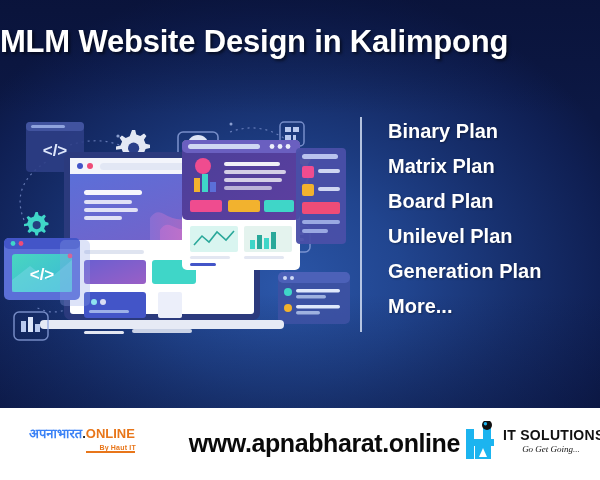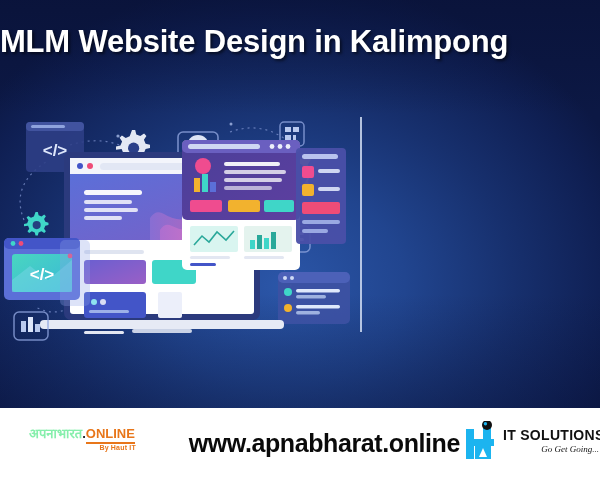--- a/index.html
+++ b/index.html
@@ -84,26 +84,26 @@
     z-index: 8;
   }
   #logo-left {
     position: absolute;
     left: 26px; top: 426px;
     width: 112px;
     z-index: 9;
     text-align: center;
   }
   .logo-left-row1 { font-size: 13px; font-weight: bold; line-height: 15px; white-space: nowrap; }
-  .hindi-green { color: #86efac; text-align: right; }
+  .hindi-green { color: #3b82f6; text-align: right; }
   .hindi-dot { color: #222222; }
   .online-orange {
     color: #e8761a;
     border-bottom: 2px solid #e8761a;
-    padding-bottom: 1px;
+    padding-bottom: 10px;
   }
   .logo-left-row2 {
     font-size: 7px; font-weight: bold; color: #e8761a;
     letter-spacing: .2px; margin-top: 3px; text-align: right;
     padding-right: 2px;
   }
   #site-url {
     position: absolute;
     left: 150px; top: 429px;
     width: 310px;
@@ -123,21 +123,21 @@
   }
   #logo-right-mark { position: absolute; left: 0; top: 0; width: 36px; height: 42px; }
   #logo-right-text { position: absolute; left: 40px; top: 6px; width: 96px; }
   .it-solutions {
     font-size: 14px; font-weight: bold; color: #111111;
     letter-spacing: .3px; line-height: 16px; white-space: nowrap;
   }
   .tagline {
     font-family: "Liberation Serif", serif;
     font-style: italic; font-size: 9px; color: #111111;
-    text-align: right; margin-top: 1px; white-space: nowrap;
+    text-align: center; margin-top: 1px; white-space: nowrap;
   }
 </style>
 </head>
 <body>
 
 <div id="banner">
 
   <div id="hero"></div>
 
   <div id="title">MLM Website Design in Kalimpong</div>
@@ -344,20 +344,28 @@
     <g>
       <rect x="14" y="222" width="34" height="28" rx="5" fill="none" stroke="#8ea4dd" stroke-width="1.5" opacity=".8"></rect>
       <rect x="21" y="231" width="5" height="11" fill="#b9c9ef"></rect>
       <rect x="28" y="227" width="5" height="15" fill="#dde6fb"></rect>
       <rect x="35" y="234" width="5" height="8" fill="#b9c9ef"></rect>
     </g>
   </svg>
 
   <div id="divider"></div>
 
+  <div id="plans">
+    <div class="plan-item">Binary Plan</div>
+    <div class="plan-item">Matrix Plan</div>
+    <div class="plan-item">Board Plan</div>
+    <div class="plan-item">Unilevel Plan</div>
+    <div class="plan-item">Generation Plan</div>
+    <div class="plan-item">More...</div>
+  </div>
 
   <div id="footer"></div>
 
   <div id="logo-left">
     <div class="logo-left-row1"><span class="hindi-green">अपनाभारत</span><span class="hindi-dot">.</span><span class="online-orange">ONLINE</span></div>
     <div class="logo-left-row2">By Haut IT</div>
   </div>
 
   <div id="site-url">www.apnabharat.online</div>
 

